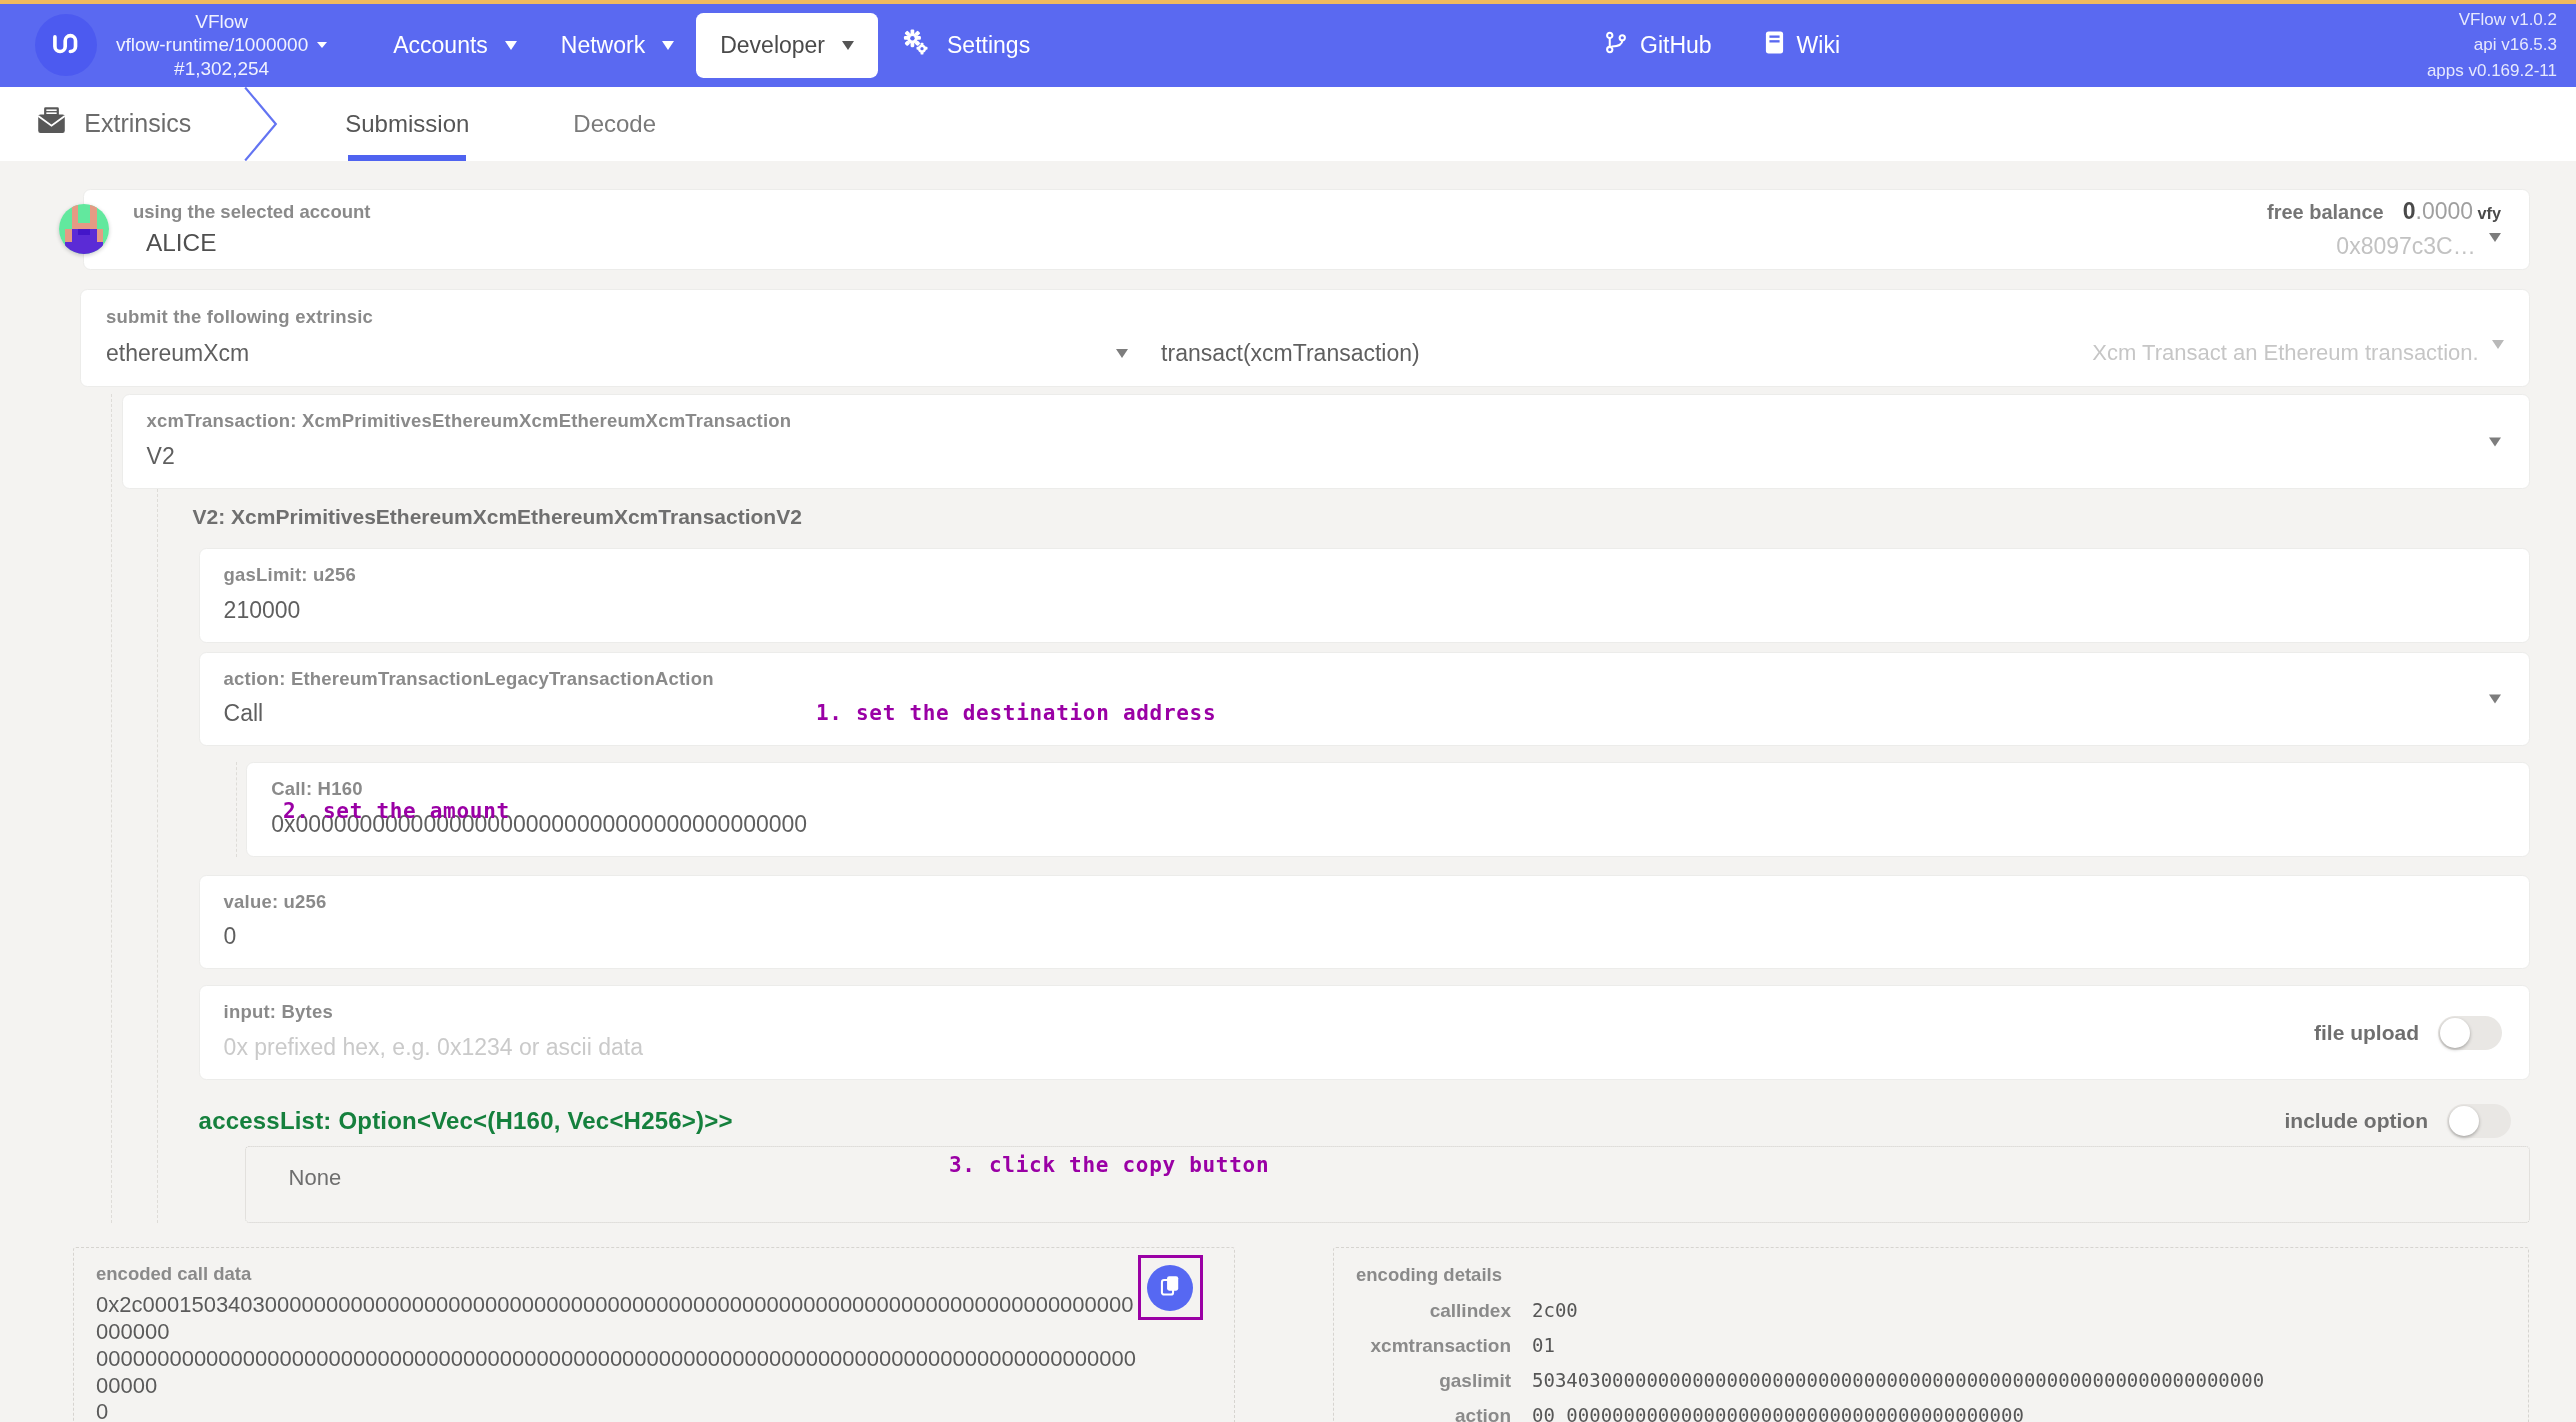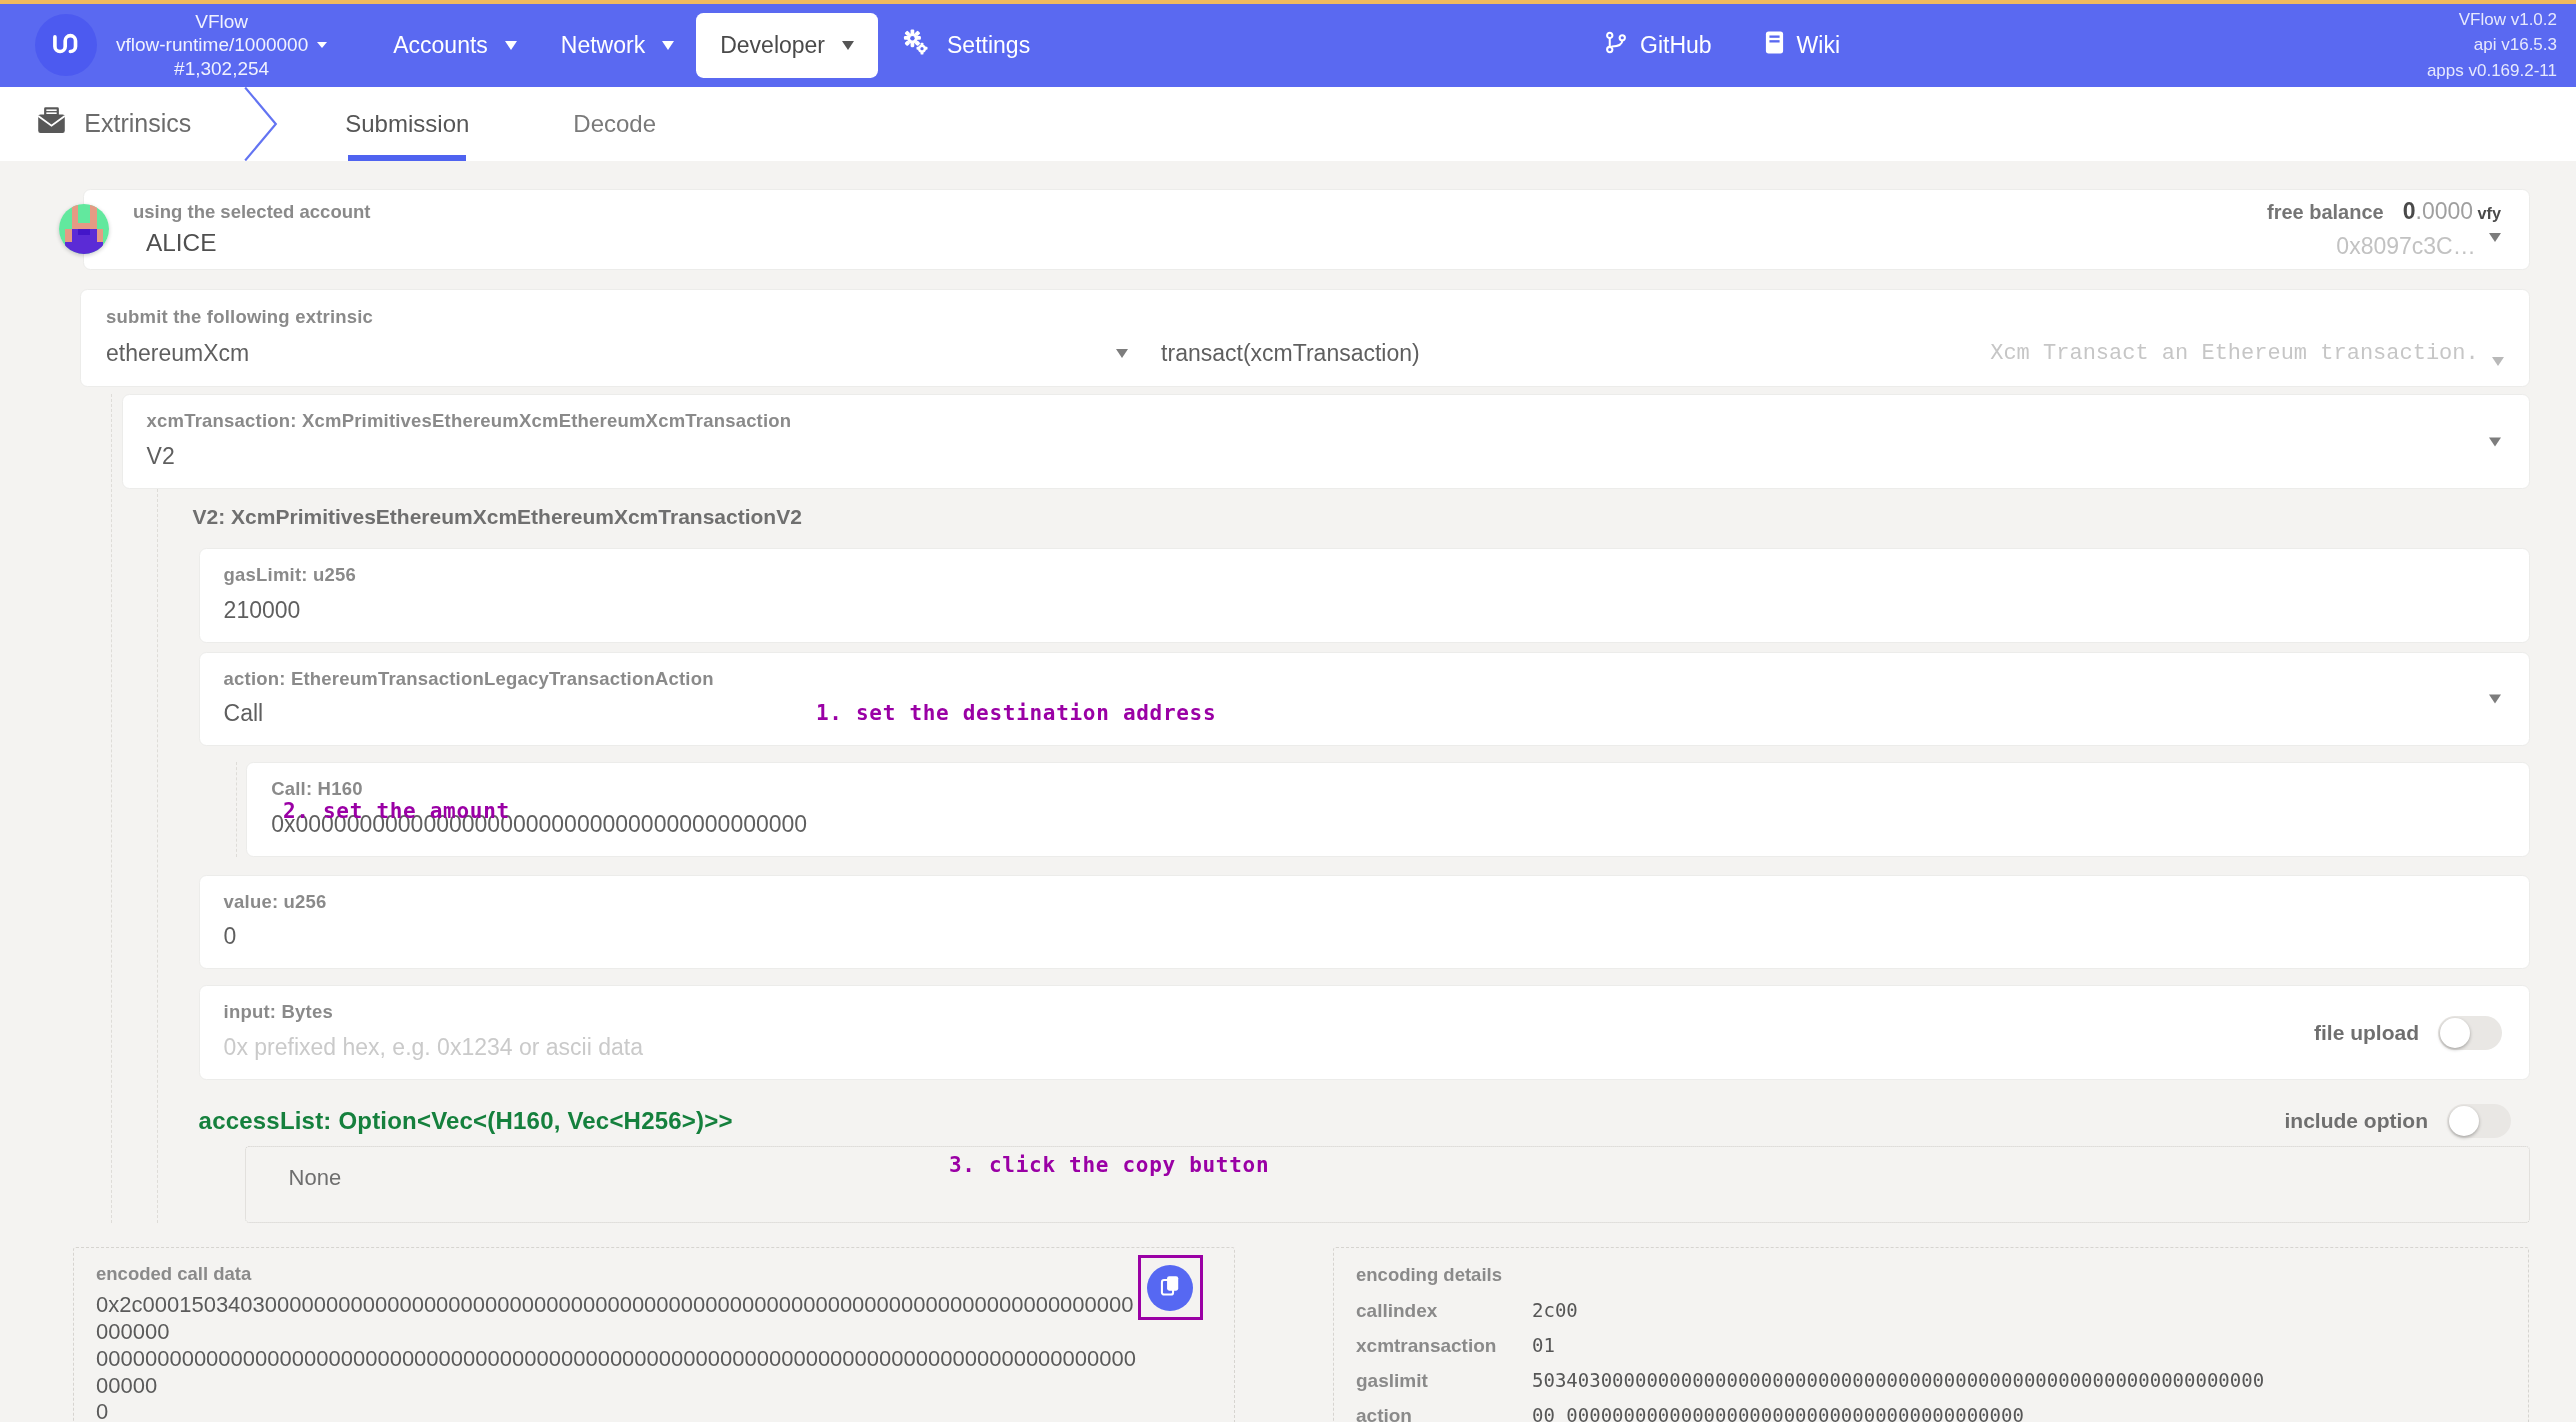--- a/index.html
+++ b/index.html
@@ -57,21 +57,21 @@
   .fb-unit { font-size:16.3px; font-weight:700; color:#4a4a4a; margin-left:4.4px; }
   .addr-row { display:flex; align-items:flex-start; gap:13.3px; font-size:23px; color:#c2c2c2; cursor:pointer; }
 
   .lvl1 { margin-left:34px; margin-top:19px; }
   .submit-card { padding:16.3px 25px 19px 25px; }
   .f-label { font-size:18.5px; font-weight:700; color:#8a8a8a; letter-spacing:0.2px; }
   .dd-row { display:flex; align-items:center; margin-top:12px; }
   .dd-left { width:44%; display:flex; align-items:center; justify-content:space-between; padding-right:33px; }
   .dd-right { flex:1; display:flex; align-items:center; }
   .dd-value { font-size:23px; color:#5f5f5f; }
-  .dd-hint { margin-left:auto; font-size:22px; color:#c6c6c6; display:flex; align-items:flex-end; gap:13.3px;font-family:Liberation Mono, monospace; }
+  .dd-hint { margin-left:auto; font-size:22px; color:#c6c6c6; display:flex; align-items:flex-start; gap:13.3px; }
 
   .guide { border-left:1.5px dashed #dedcd8; }
   .g1 { margin-left:31px; padding-left:9.6px; margin-top:7.4px; }
   .g2 { margin-left:35px; padding-top:12px; }
   .g3 { margin-left:78px; padding-left:9.6px; margin-top:16.3px; margin-bottom:18px; }
 
   .field-card { padding:15px 24px 18px 24px; position:relative; }
   .f-value { font-size:23px; color:#5f5f5f; margin-top:10.4px; }
   .placeholder { color:#cacaca; }
   .card-caret { position:absolute; right:28px; top:50%; transform:translateY(-50%); }
@@ -97,21 +97,21 @@
   .data-box { width:1162px; padding:15px 89px 13.3px 22px; }
   .enc-label { font-size:18.5px; font-weight:700; color:#8a8a8a; }
   .enc-data { font-size:22px; color:#5a5a5a; line-height:1.22; margin-top:7.4px; word-break:break-all; }
   .copy-btn { width:46px; height:46px; border-radius:50%; background:#5668f2; display:flex;
               align-items:center; justify-content:center; cursor:pointer; }
   .copy-hl { position:absolute; top:7.4px; right:31px; border:3.7px solid #9a00a5; padding:6.7px; }
 
   .details-box { margin-left:98px; width:1196px; padding:16.3px 22px 19px 22px; }
   .enc-rows { margin-top:13.3px; }
   .enc-row { display:flex; align-items:flex-start; margin:11px 0; }
-  .enc-row-label { width:155px; flex:none; text-align:left; font-size:19px; font-weight:700;
+  .enc-row-label { width:155px; flex:none; text-align:right; font-size:19px; font-weight:700;
                    color:#8a8a8a; margin-right:21px; line-height:1.25; }
   .enc-row-val { font-family:"DejaVu Sans Mono", monospace; font-size:19px; color:#565656;
                  line-height:1.25; word-break:break-all; }
 
   
   .annotation { position:absolute; font-family:"DejaVu Sans Mono", monospace; font-weight:700;
                 font-size:21px; color:#9a00a5; letter-spacing:0.7px; white-space:nowrap; z-index:50; }
   .ann1 { left:816px; top:701px; }
   .ann2 { left:283px; top:799px; }
   .ann3 { left:949px; top:1153px; }

